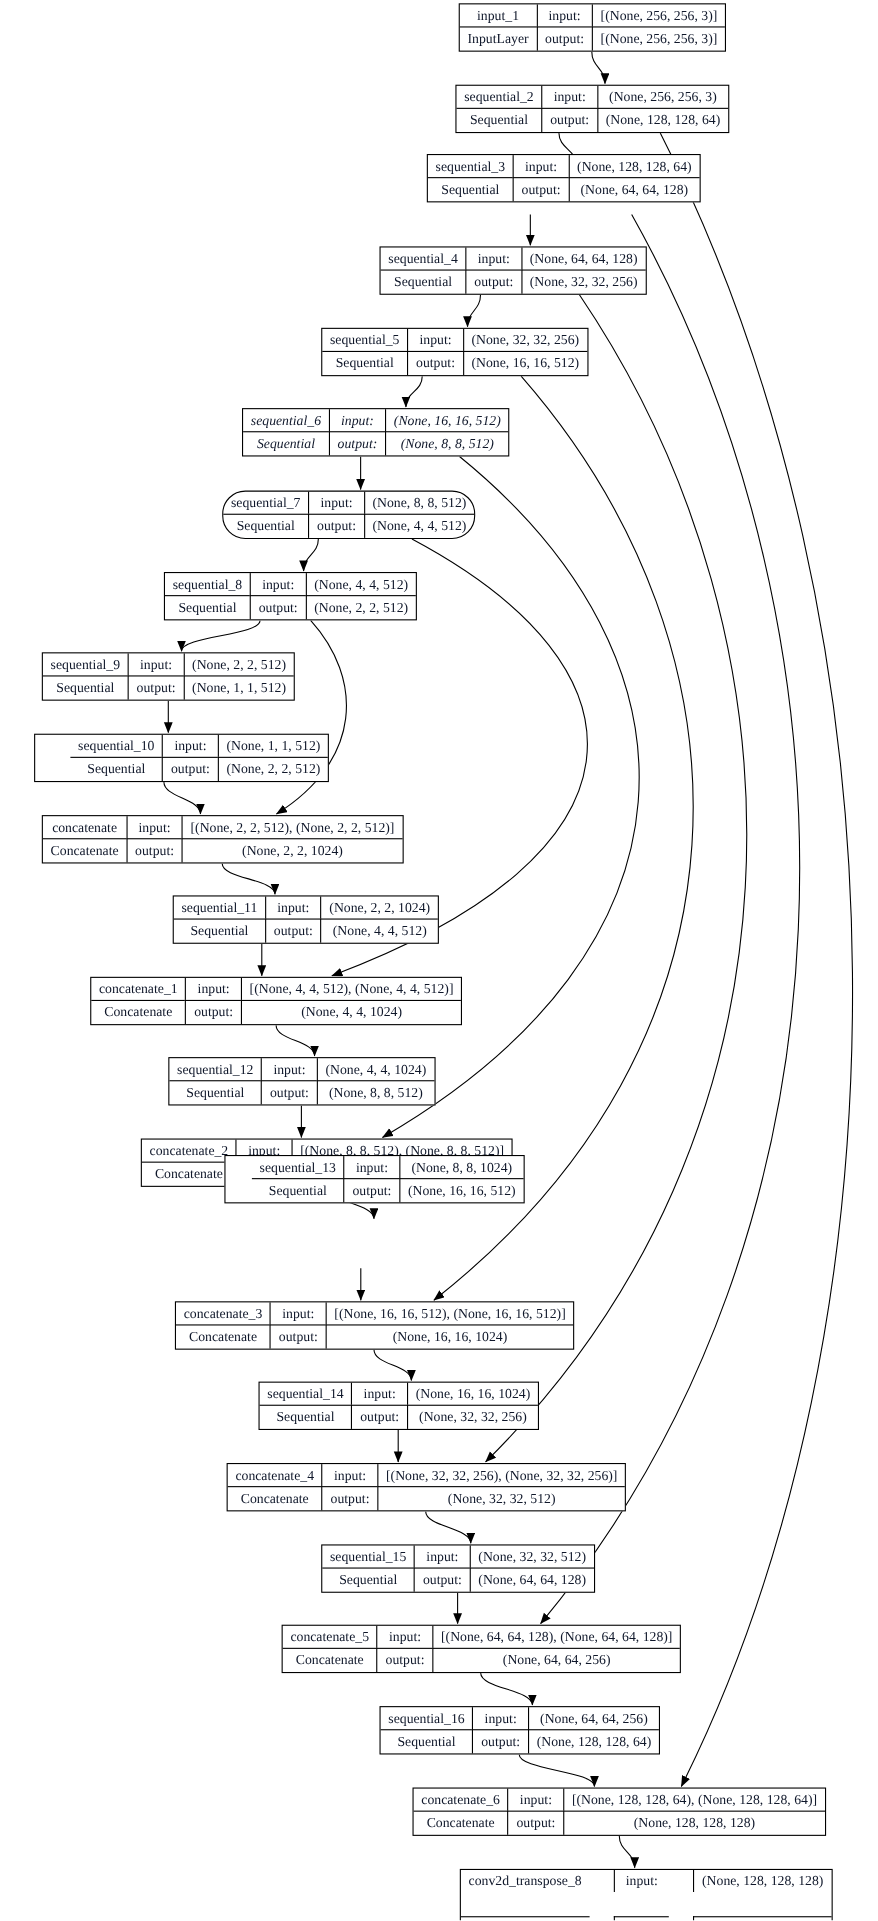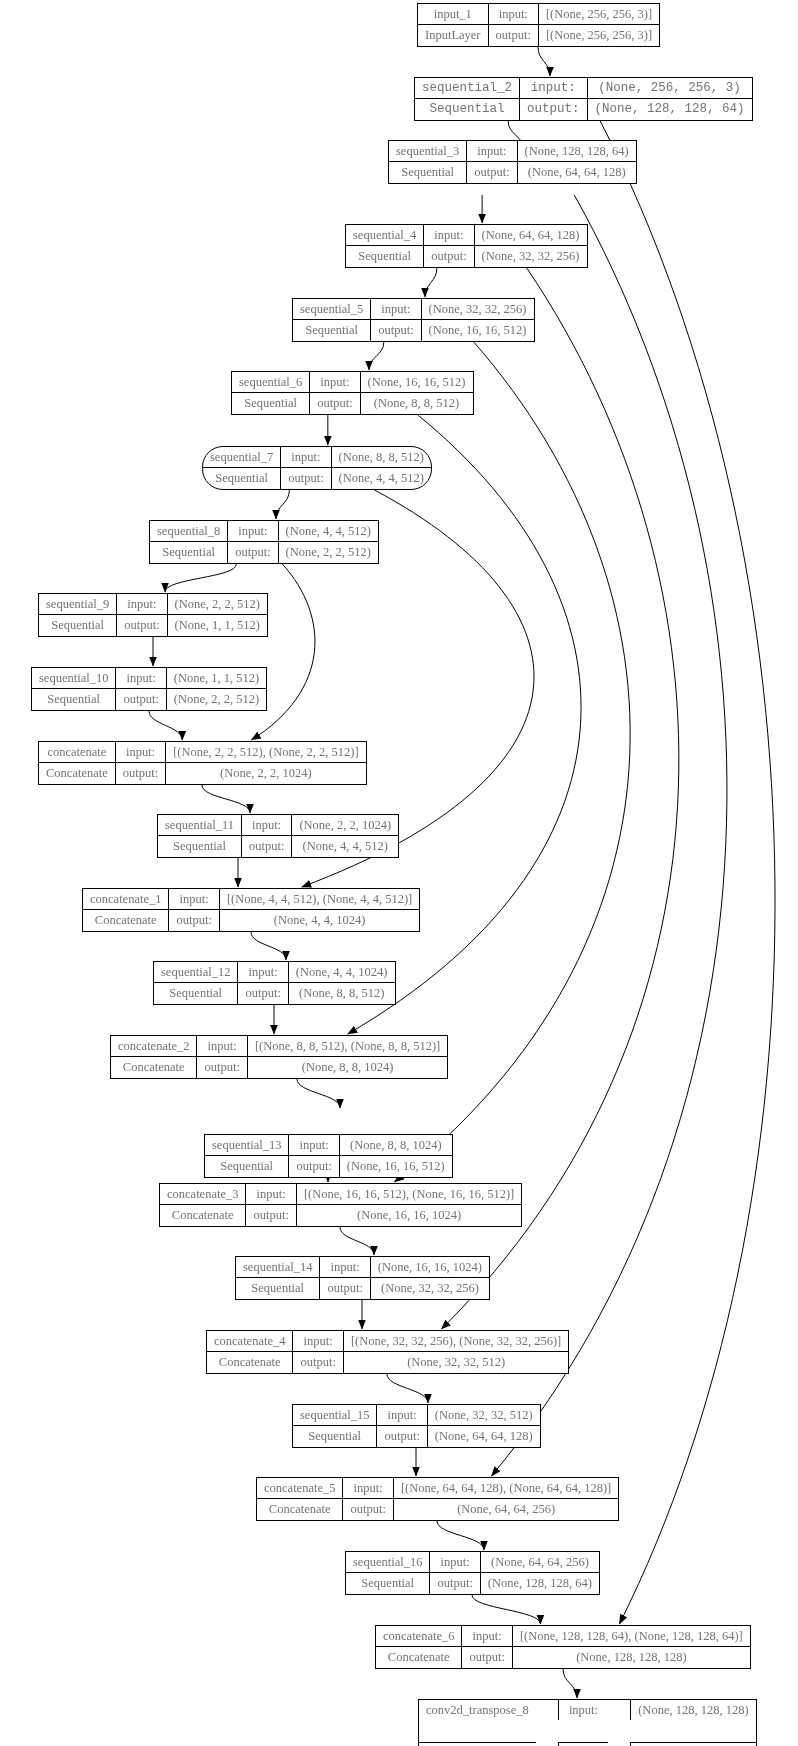--- a/index.html
+++ b/index.html
@@ -20,21 +20,21 @@
     left: 0; top: 0;
     width: 798px; height: 1746px;
   }
   .node {
     position: absolute;
     display: grid;
     grid-template-columns: auto auto auto;
     grid-auto-rows: auto;
     background: #ffffff;
     border: 1px solid #000000;
-    color: #737373;
+    color: #0f172a;
     font-size: 12.5px;
     line-height: 1.3;
     white-space: nowrap;
   }
   .cell {
     padding: 2px 7px;
     text-align: center;
     border-left: 1px solid #000000;
     border-top: 1px solid #000000;
   }
@@ -89,21 +89,21 @@
       <path class="edge" d="M563,1669 C563,1683 577,1684 577,1698" marker-end="url(#arrowhead)"></path>
     </svg>
 <div class="node" style="left: 417px; top: 3px;">
     <div class="cell">input_1</div>
     <div class="cell">input:</div>
     <div class="cell">[(None, 256, 256, 3)]</div>
     <div class="cell">InputLayer</div>
     <div class="cell">output:</div>
     <div class="cell">[(None, 256, 256, 3)]</div>
   </div>
-    <div class="node" style="left: 414px; top: 77px; font-family: Liberation Mono, monospace;">
+    <div class="node" style="left: 414px; top: 77px;">
     <div class="cell">sequential_2</div>
     <div class="cell">input:</div>
     <div class="cell">(None, 256, 256, 3)</div>
     <div class="cell">Sequential</div>
     <div class="cell">output:</div>
     <div class="cell">(None, 128, 128, 64)</div>
   </div>
     <div class="node" style="left: 388px; top: 140px;">
     <div class="cell">sequential_3</div>
     <div class="cell">input:</div>
@@ -121,21 +121,21 @@
     <div class="cell">(None, 32, 32, 256)</div>
   </div>
     <div class="node" style="left: 292px; top: 298px;">
     <div class="cell">sequential_5</div>
     <div class="cell">input:</div>
     <div class="cell">(None, 32, 32, 256)</div>
     <div class="cell">Sequential</div>
     <div class="cell">output:</div>
     <div class="cell">(None, 16, 16, 512)</div>
   </div>
-    <div class="node" style="left: 231px; top: 371px;">
+    <div class="node" style="left: 220px; top: 371px; font-style: italic;">
     <div class="cell">sequential_6</div>
     <div class="cell">input:</div>
     <div class="cell">(None, 16, 16, 512)</div>
     <div class="cell">Sequential</div>
     <div class="cell">output:</div>
     <div class="cell">(None, 8, 8, 512)</div>
   </div>
     <div class="node" style="left: 202px; top: 446px; border-radius: 21px;">
     <div class="cell">sequential_7</div>
     <div class="cell">input:</div>
@@ -153,21 +153,21 @@
     <div class="cell">(None, 2, 2, 512)</div>
   </div>
     <div class="node" style="left: 38px; top: 593px;">
     <div class="cell">sequential_9</div>
     <div class="cell">input:</div>
     <div class="cell">(None, 2, 2, 512)</div>
     <div class="cell">Sequential</div>
     <div class="cell">output:</div>
     <div class="cell">(None, 1, 1, 512)</div>
   </div>
-    <div class="node" style="left: 31px; top: 667px;">
+    <div class="node" style="left: 31px; top: 667px; padding-left: 32px;">
     <div class="cell">sequential_10</div>
     <div class="cell">input:</div>
     <div class="cell">(None, 1, 1, 512)</div>
     <div class="cell">Sequential</div>
     <div class="cell">output:</div>
     <div class="cell">(None, 2, 2, 512)</div>
   </div>
     <div class="node" style="left: 38px; top: 741px;">
     <div class="cell">concatenate</div>
     <div class="cell">input:</div>
@@ -193,29 +193,29 @@
     <div class="cell">(None, 4, 4, 1024)</div>
   </div>
     <div class="node" style="left: 153px; top: 961px;">
     <div class="cell">sequential_12</div>
     <div class="cell">input:</div>
     <div class="cell">(None, 4, 4, 1024)</div>
     <div class="cell">Sequential</div>
     <div class="cell">output:</div>
     <div class="cell">(None, 8, 8, 512)</div>
   </div>
-    <div class="node" style="left: 110px; top: 1035px;">
+    <div class="node" style="left: 128px; top: 1035px;">
     <div class="cell">concatenate_2</div>
     <div class="cell">input:</div>
     <div class="cell">[(None, 8, 8, 512), (None, 8, 8, 512)]</div>
     <div class="cell">Concatenate</div>
     <div class="cell">output:</div>
     <div class="cell">(None, 8, 8, 1024)</div>
   </div>
-    <div class="node" style="left: 204px; top: 1134px;">
+    <div class="node" style="left: 204px; top: 1050px; padding-left: 24px;">
     <div class="cell">sequential_13</div>
     <div class="cell">input:</div>
     <div class="cell">(None, 8, 8, 1024)</div>
     <div class="cell">Sequential</div>
     <div class="cell">output:</div>
     <div class="cell">(None, 16, 16, 512)</div>
   </div>
     <div class="node" style="left: 159px; top: 1183px;">
     <div class="cell">concatenate_3</div>
     <div class="cell">input:</div>

